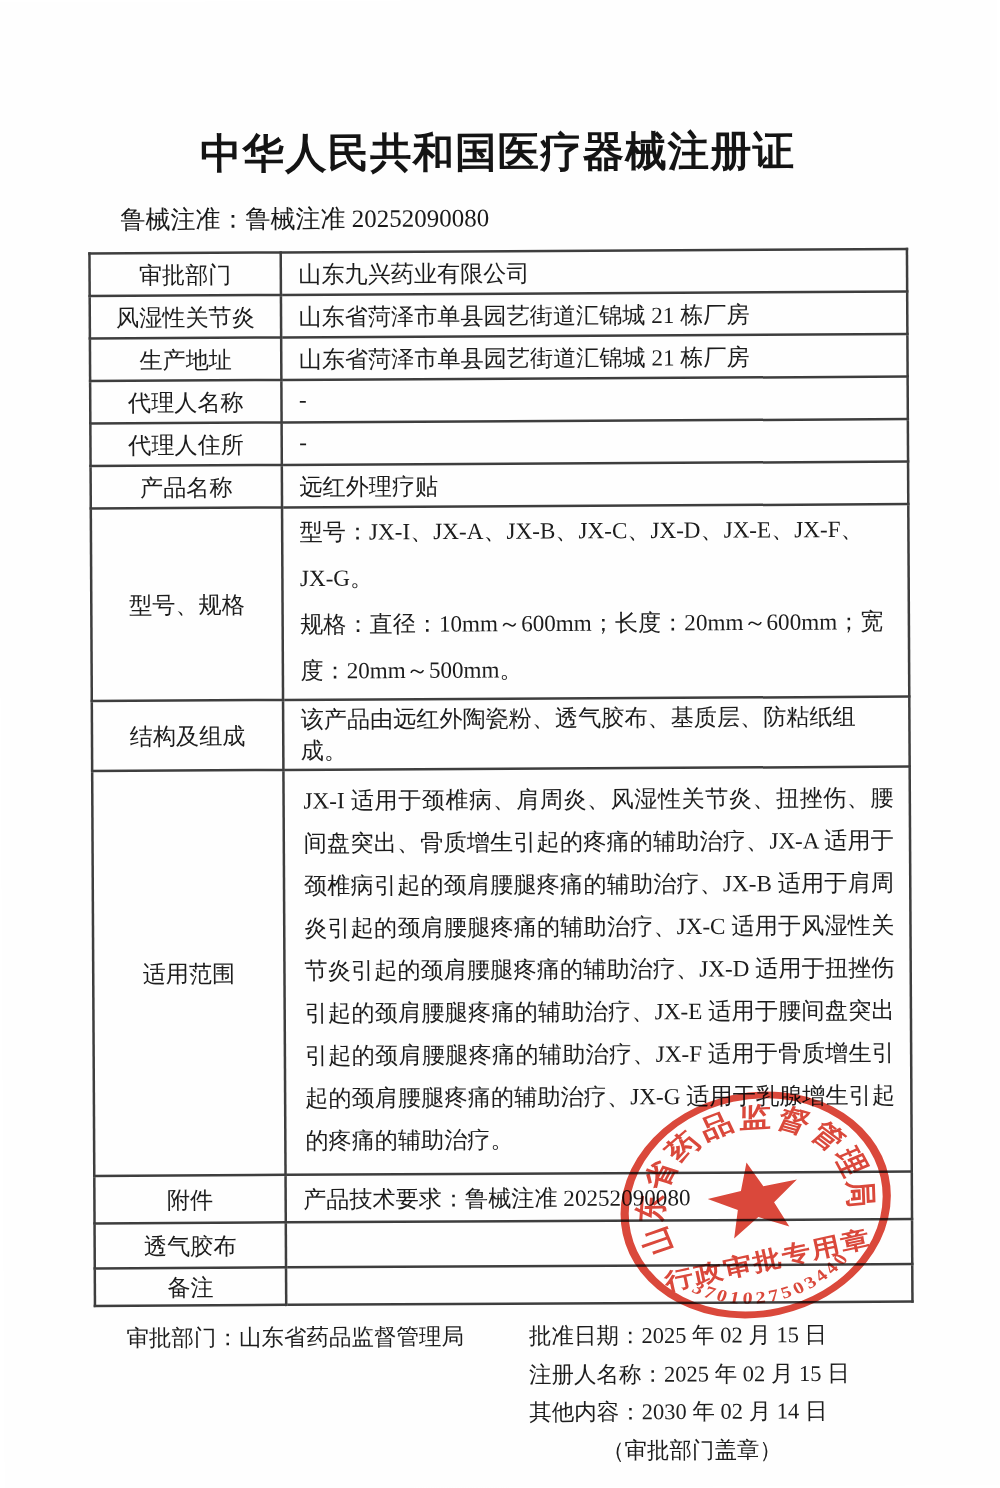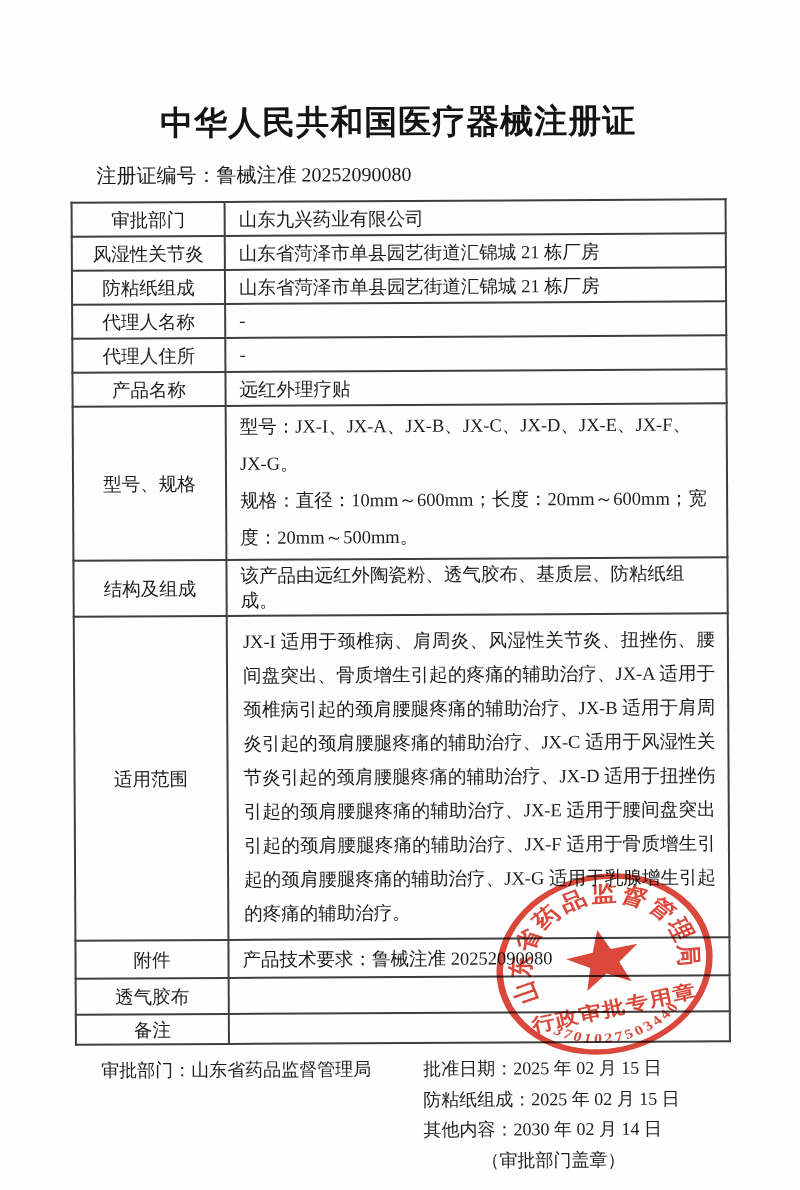--- a/index.html
+++ b/index.html
@@ -102,34 +102,34 @@
     font-weight: bold;
   }
 </style>
 </head>
 <body>
 
 <div class="sheet">
 
   <h1 class="title">中华人民共和国医疗器械注册证</h1>
 
-  <div class="regline"><span>注册证编号：</span><span>鲁械注准 20252090080</span></div>
+  <div class="regline"><span>鲁械注准：</span><span>鲁械注准 20252090080</span></div>
 
   <table class="cert">
     <tbody>
       <tr class="r-s">
         <td class="lbl">审批部门</td>
         <td class="val">山东九兴药业有限公司</td>
       </tr>
       <tr class="r-s">
         <td class="lbl">风湿性关节炎</td>
         <td class="val">山东省菏泽市单县园艺街道汇锦城 21 栋厂房</td>
       </tr>
       <tr class="r-s">
-        <td class="lbl">防粘纸组成</td>
+        <td class="lbl">生产地址</td>
         <td class="val">山东省菏泽市单县园艺街道汇锦城 21 栋厂房</td>
       </tr>
       <tr class="r-s">
         <td class="lbl">代理人名称</td>
         <td class="val">-</td>
       </tr>
       <tr class="r-s">
         <td class="lbl">代理人住所</td>
         <td class="val">-</td>
       </tr>
@@ -166,21 +166,21 @@
         <td class="lbl">备注</td>
         <td class="val"></td>
       </tr>
     </tbody>
   </table>
 
   <div class="footer">
     <div class="dept-line"><span>审批部门：</span><span>山东省药品监督管理局</span></div>
     <div class="dates">
       <div class="date-line"><span>批准日期：</span><span>2025 年 02 月 15 日</span></div>
-      <div class="date-line"><span>防粘纸组成：</span><span>2025 年 02 月 15 日</span></div>
+      <div class="date-line"><span>注册人名称：</span><span>2025 年 02 月 15 日</span></div>
       <div class="date-line"><span>其他内容：</span><span>2030 年 02 月 14 日</span></div>
       <div class="date-line seal-note">（审批部门盖章）</div>
     </div>
   </div>
 
   <svg class="stamp" viewBox="0 0 200 200" preserveAspectRatio="none" xmlns="http://www.w3.org/2000/svg">
     <defs>
       <path id="arcTop" d="M 40.8 121.5 A 63 63 0 1 1 159.2 121.5" fill="none"></path>
       <path id="arcBottom" d="M 21 100 A 79 79 0 0 0 179 100" fill="none"></path>
     </defs>

